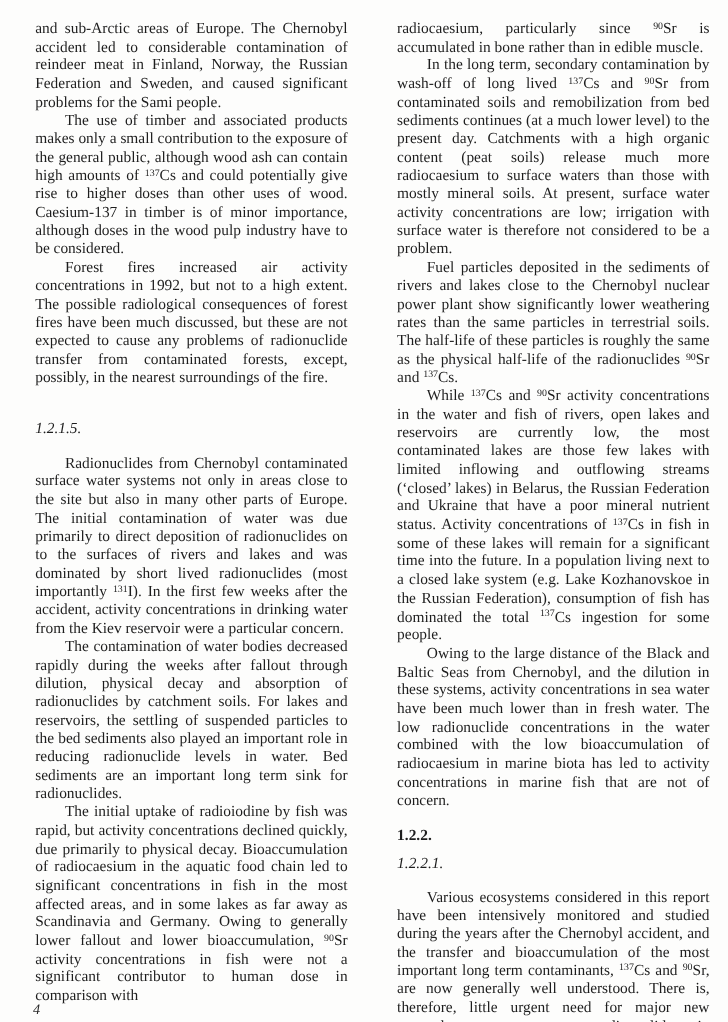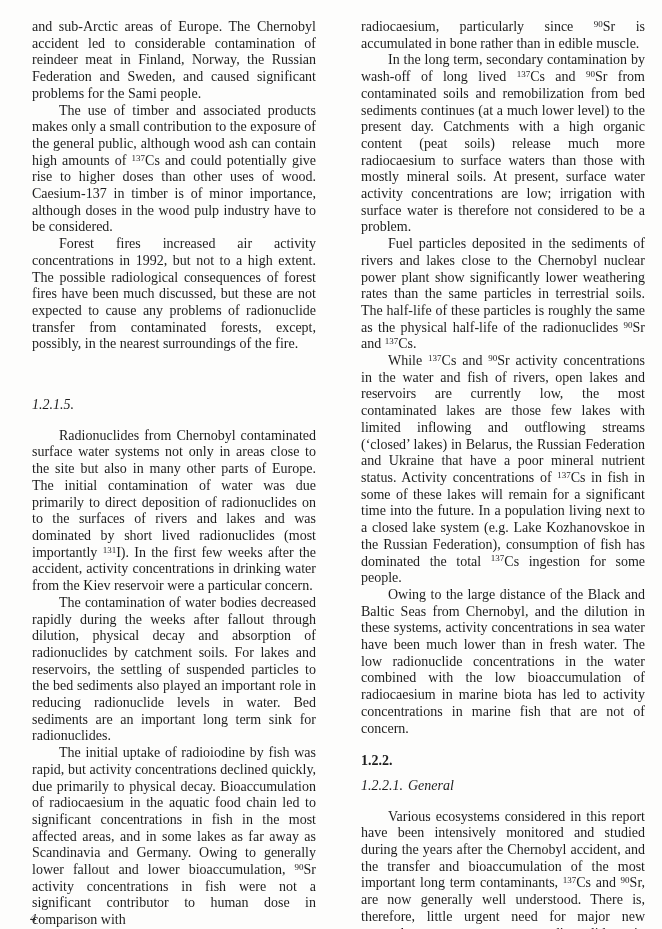--- a/index.html
+++ b/index.html
@@ -36,21 +36,21 @@
     vertical-align: baseline;
     position: relative;
     top: -0.45em;
     margin-top: 28px;
   }
   .subsection-heading {
     display: flex;
     font-style: italic;
     margin: 8px 0 14px 0;
   }
-  .para + .subsection-heading { margin-top: 44px; align-items: flex-end; }
+  .para + .subsection-heading { margin-top: 30px; align-items: flex-end; }
   .section-heading {
     display: flex;
     font-weight: bold;
     margin: 16px 0 8px 0;
   }
   .h-num { flex: 0 0 47px; }
   .h-title { flex: 1; text-align: left; }
   .page-number {
     position: absolute;
     left: 30px;
@@ -80,19 +80,18 @@
         <p class="para no-indent">radiocaesium, particularly since <sup>90</sup>Sr is accumulated in bone rather than in edible muscle.</p>
         <p class="para">In the long term, secondary contamination by wash-off of long lived <sup>137</sup>Cs and <sup>90</sup>Sr from contaminated soils and remobilization from bed sediments continues (at a much lower level) to the present day. Catchments with a high organic content (peat soils) release much more radiocaesium to surface waters than those with mostly mineral soils. At present, surface water activity concentrations are low; irrigation with surface water is therefore not considered to be a problem.</p>
         <p class="para">Fuel particles deposited in the sediments of rivers and lakes close to the Chernobyl nuclear power plant show significantly lower weathering rates than the same particles in terrestrial soils. The half-life of these particles is roughly the same as the physical half-life of the radionuclides <sup>90</sup>Sr and <sup>137</sup>Cs.</p>
         <p class="para">While <sup>137</sup>Cs and <sup>90</sup>Sr activity concentrations in the water and fish of rivers, open lakes and reservoirs are currently low, the most contaminated lakes are those few lakes with limited inflowing and outflowing streams (‘closed’ lakes) in Belarus, the Russian Federation and Ukraine that have a poor mineral nutrient status. Activity concentrations of <sup>137</sup>Cs in fish in some of these lakes will remain for a significant time into the future. In a population living next to a closed lake system (e.g. Lake Kozhanovskoe in the Russian Federation), consumption of fish has dominated the total <sup>137</sup>Cs ingestion for some people.</p>
         <p class="para">Owing to the large distance of the Black and Baltic Seas from Chernobyl, and the dilution in these systems, activity concentrations in sea water have been much lower than in fresh water. The low radionuclide concentrations in the water combined with the low bioaccumulation of radiocaesium in marine biota has led to activity concentrations in marine fish that are not of concern.</p>
         <div class="section-heading">
           <span class="h-num">1.2.2.</span>
         </div>
         <div class="subsection-heading">
           <span class="h-num">1.2.2.1.</span>
-          <span class="h-title">General</span>
         </div>
         <p class="para">Various ecosystems considered in this report have been intensively monitored and studied during the years after the Chernobyl accident, and the transfer and bioaccumulation of the most important long term contaminants, <sup>137</sup>Cs and <sup>90</sup>Sr, are now generally well understood. There is, therefore, little urgent need for major new research programmes on radionuclides in ecosystems; there is, however, a</p>
       </div>
   </div>
   <div class="page-number">4</div>
 </div>
 
 </body></html>

